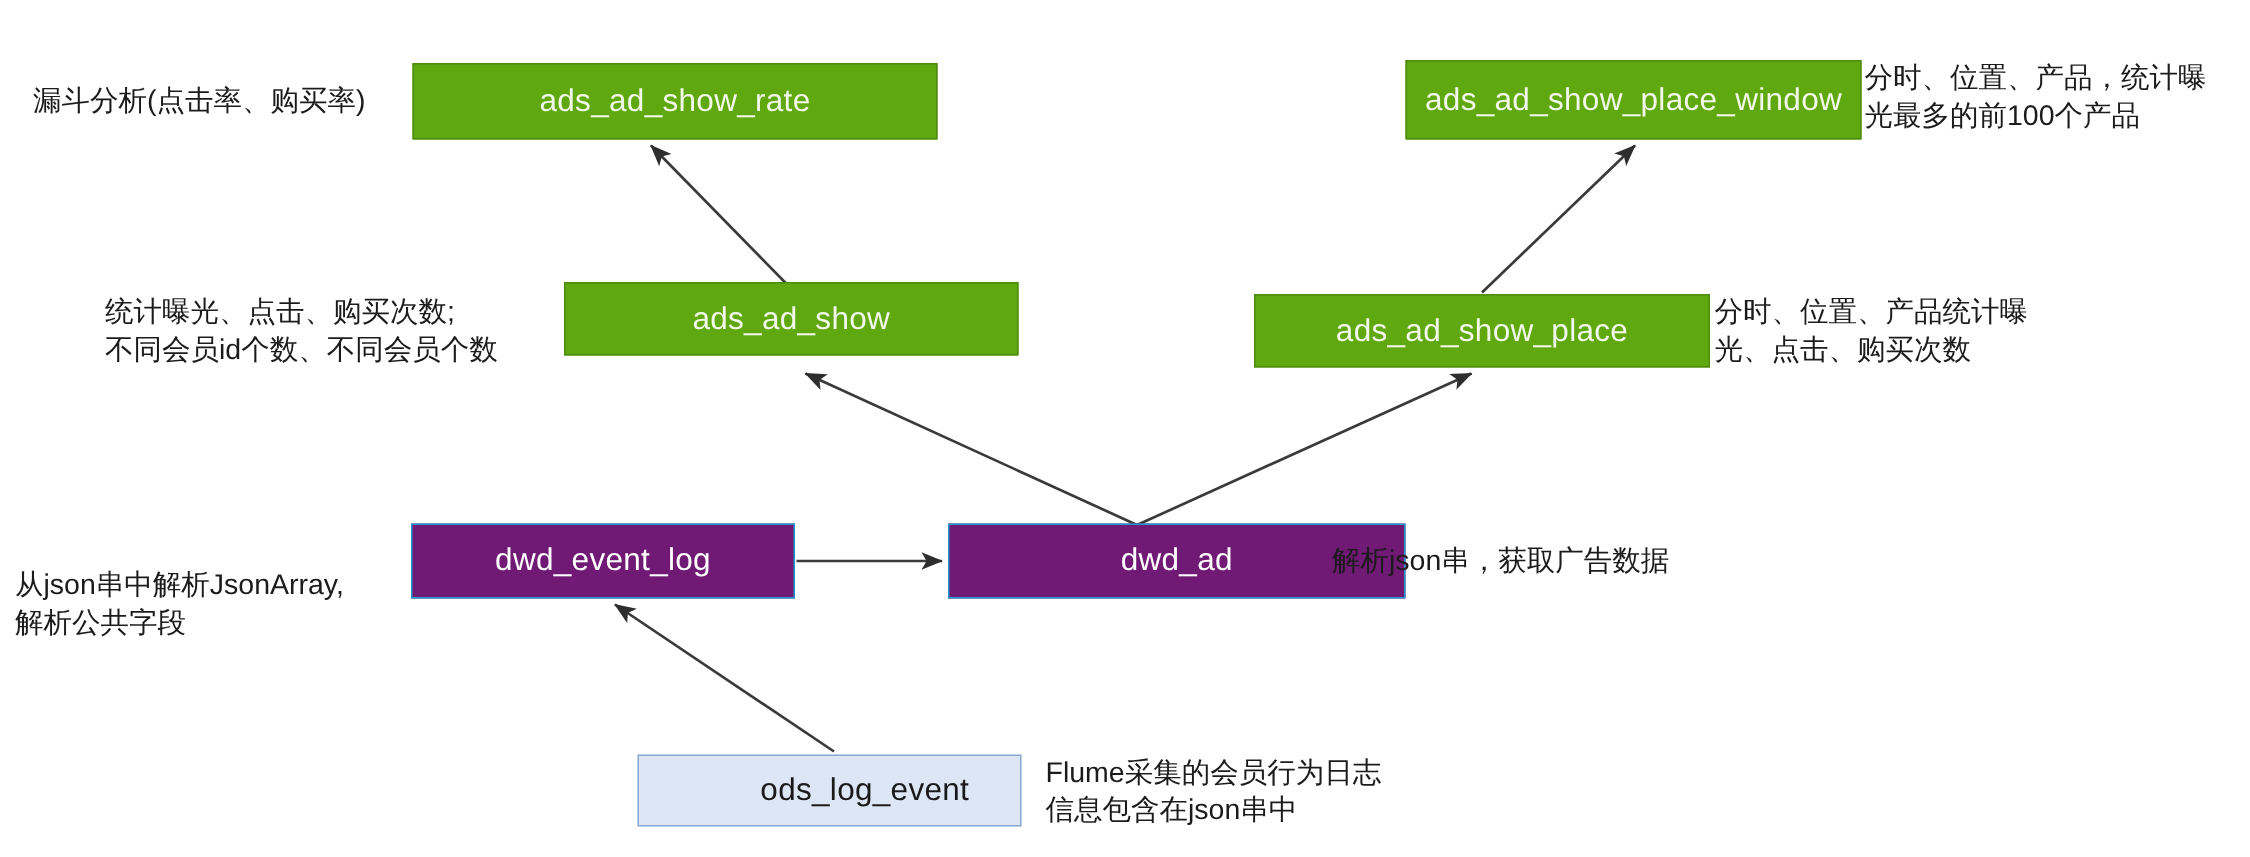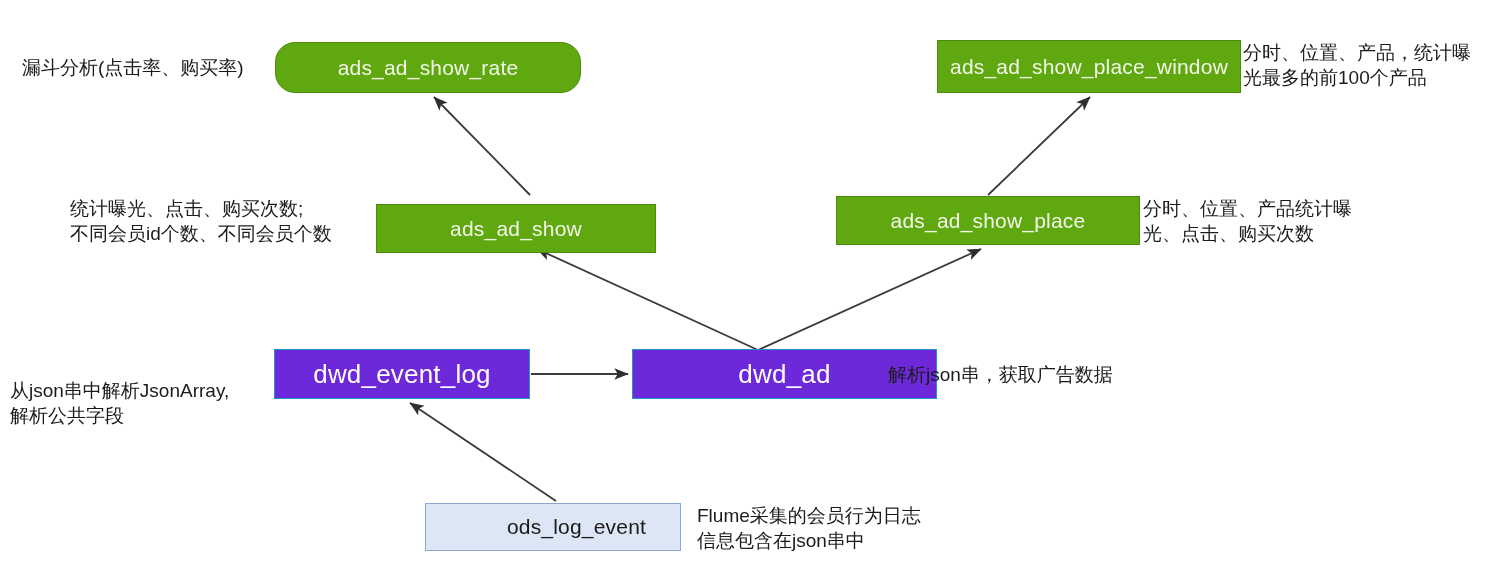--- a/index.html
+++ b/index.html
@@ -32,24 +32,24 @@
     text-align: center;
     letter-spacing: 0.2px;
   }
   .node-green {
     background: #5fa80f;
     border: 1px solid #4c8b0c;
     color: #f2f7e9;
     font-size: 21px;
   }
   .node-blue {
-    background: #6d28d9;
+    background: #701a75;
     border: 1px solid #2196cd;
     color: #ffffff;
-    font-size: 26px;
+    font-size: 21px;
   }
   .node-lightblue {
     background: #dce6f5;
     border: 1px solid #8aa9d0;
     color: #1a1a1a;
     font-size: 21px;
   }
   .note {
     position: absolute;
     color: #1b1b1b;
@@ -85,23 +85,23 @@
         <polyline points="530,195 434,97" fill="none" stroke="#3a3a3a" stroke-width="1.8" marker-end="url(#arrowhead)"></polyline>
         <polyline points="758,350 537,249" fill="none" stroke="#3a3a3a" stroke-width="1.8" marker-end="url(#arrowhead)"></polyline>
         <polyline points="758,350 981,249" fill="none" stroke="#3a3a3a" stroke-width="1.8" marker-end="url(#arrowhead)"></polyline>
         <polyline points="988,195 1090,97" fill="none" stroke="#3a3a3a" stroke-width="1.8" marker-end="url(#arrowhead)"></polyline>
         <polyline points="531,374 628,374" fill="none" stroke="#3a3a3a" stroke-width="1.8" marker-end="url(#arrowhead)"></polyline>
         <polyline points="556,501 410,403" fill="none" stroke="#3a3a3a" stroke-width="1.8" marker-end="url(#arrowhead)"></polyline>
       </g>
   </svg>
 
   <div id="nodes-layer">
-      <div class="node node-green" style="left: 275px; top: 42px; width: 306px; height: 51px; border-radius: 20px;">ads_ad_show_rate</div>
+      <div class="node node-green" style="left: 275px; top: 42px; width: 350px; height: 51px;">ads_ad_show_rate</div>
       <div class="node node-green" style="left: 937px; top: 40px; width: 304px; height: 53px;">ads_ad_show_place_window</div>
-      <div class="node node-green" style="left: 376px; top: 204px; width: 280px; height: 49px; text-align: right;">ads_ad_show</div>
+      <div class="node node-green" style="left: 376px; top: 188px; width: 303px; height: 49px; text-align: right;">ads_ad_show</div>
       <div class="node node-green" style="left: 836px; top: 196px; width: 304px; height: 49px;">ads_ad_show_place</div>
       <div class="node node-blue" style="left: 274px; top: 349px; width: 256px; height: 50px;">dwd_event_log</div>
       <div class="node node-blue" style="left: 632px; top: 349px; width: 305px; height: 50px;">dwd_ad</div>
       <div class="node node-lightblue" style="left: 425px; top: 503px; width: 256px; height: 48px; padding-left: 47px;">ods_log_event</div>
     </div>
   <div id="notes-layer">
       <div class="note note-left" style="left: 22px; top: 55px; width: 250px;">漏斗分析(点击率、购买率)</div>
       <div class="note note-left" style="left: 1243px; top: 40px; width: 255px;">分时、位置、产品，统计曝
 光最多的前100个产品</div>
       <div class="note note-left" style="left: 70px; top: 196px; width: 300px;">统计曝光、点击、购买次数;

